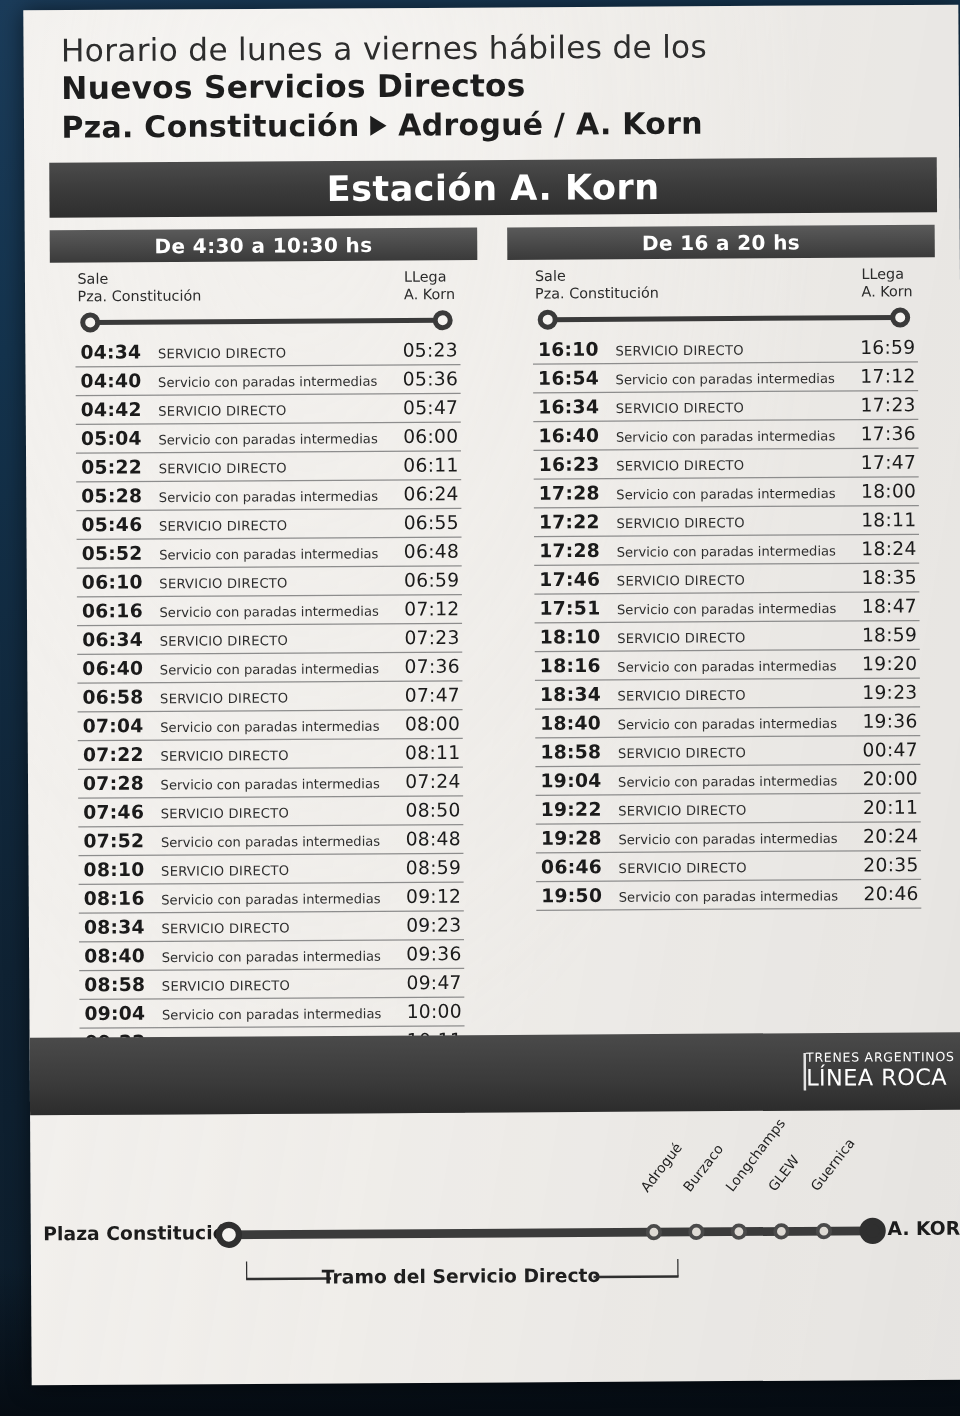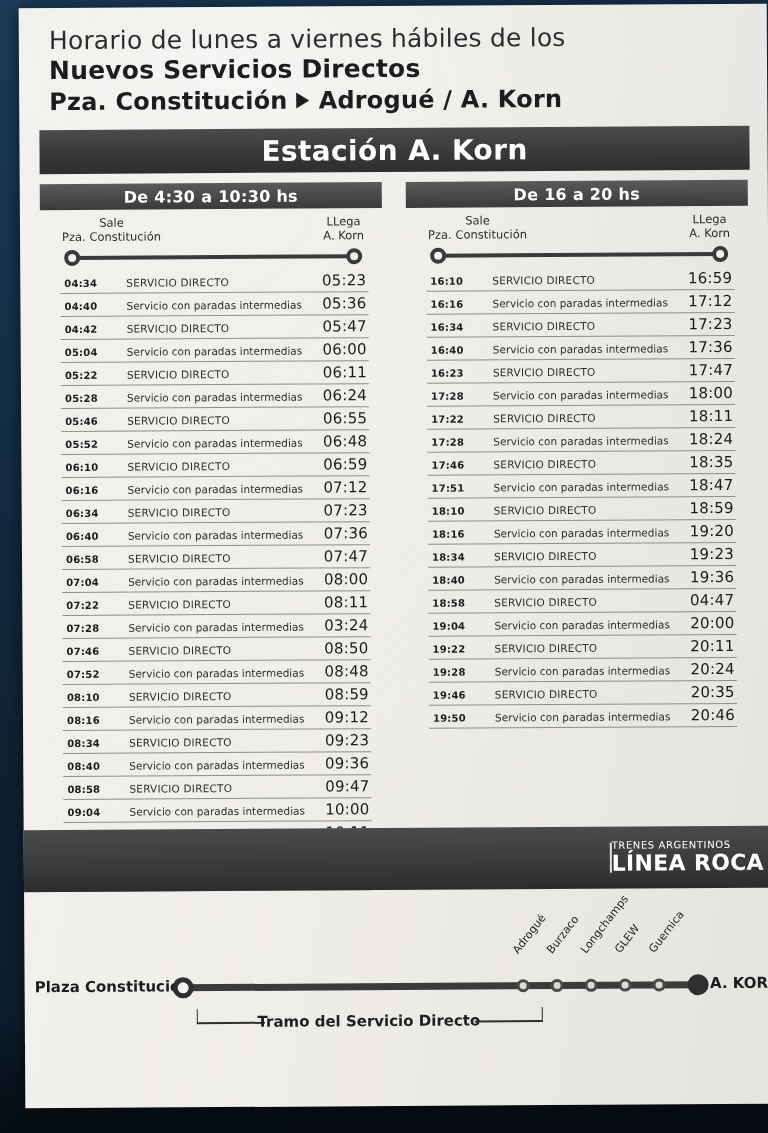--- a/index.html
+++ b/index.html
@@ -130,21 +130,21 @@
 
   .colheads {
     display: flex;
     justify-content: space-between;
     padding: 6px 18px 0 22px;
     font-size: 11.5px;
     color: #2b2b2b;
   }
   .colheads .ch { line-height: 1.25; }
   .colheads .ch.right { text-align: left; }
-  .colheads .ch .small { display: block; text-align: center; }
+  .colheads .ch .small { display: block; text-align: left; }
   .colheads .ch .big { display: block; }
 
   .connector {
     position: relative;
     height: 22px;
     margin: 2px 20px 0 24px;
   }
   .connector .rail {
     position: absolute;
     left: 9px; right: 9px;
@@ -168,21 +168,21 @@
   .rows { margin: 2px 14px 0 20px; }
   .row {
     display: flex;
     align-items: baseline;
     border-bottom: 1px solid #8d8d8d;
     padding: 2px 2px 2px 4px;
     min-height: 18px;
   }
   .row .dep {
     width: 58px;
-    font-size: 10px;
+    font-size: 15px;
     font-weight: 700;
     color: #1b1b1b;
     letter-spacing: .2px;
   }
   .row .kind {
     flex: 1 1 auto;
     font-size: 10.5px;
     color: #2f2f2f;
     padding-left: 4px;
     white-space: nowrap;
@@ -310,21 +310,21 @@
     align-items: flex-start;
     gap: 8px;
     color: #fff;
   }
   .footer .bar {
     width: 2px; height: 30px;
     background: #ffffff;
     opacity: .85;
   }
   .footer .b1 { font-size: 10px; letter-spacing: .6px; }
-  .footer .b2 { font-size: 22px; font-weight: 700; letter-spacing: .3px; }
+  .footer .b2 { font-size: 18px; font-weight: 400; letter-spacing: .3px; }
 
   .glare {
     position: absolute;
     left: -40px; top: -60px;
     width: 520px; height: 260px;
     background: radial-gradient(ellipse at center, rgba(255,255,255,0.35) 0%, rgba(255,255,255,0) 70%);
     pointer-events: none;
   }
 </style>
 </head>
@@ -445,21 +445,21 @@
               <span class="arr">08:00</span>
             </div>
             <div class="row">
               <span class="dep">07:22</span>
               <span class="kind direct">SERVICIO DIRECTO</span>
               <span class="arr">08:11</span>
             </div>
             <div class="row">
               <span class="dep">07:28</span>
               <span class="kind">Servicio con paradas intermedias</span>
-              <span class="arr">03:24</span>
+              <span class="arr">07:24</span>
             </div>
             <div class="row">
               <span class="dep">07:46</span>
               <span class="kind direct">SERVICIO DIRECTO</span>
               <span class="arr">08:50</span>
             </div>
             <div class="row">
               <span class="dep">07:52</span>
               <span class="kind">Servicio con paradas intermedias</span>
               <span class="arr">08:48</span>
@@ -531,21 +531,21 @@
           <div class="dot l"></div>
           <div class="dot r"></div>
         </div>
         <div class="rows" id="rows-1">
             <div class="row">
               <span class="dep">16:10</span>
               <span class="kind direct">SERVICIO DIRECTO</span>
               <span class="arr">16:59</span>
             </div>
             <div class="row">
-              <span class="dep">16:16</span>
+              <span class="dep">16:54</span>
               <span class="kind">Servicio con paradas intermedias</span>
               <span class="arr">17:12</span>
             </div>
             <div class="row">
               <span class="dep">16:34</span>
               <span class="kind direct">SERVICIO DIRECTO</span>
               <span class="arr">17:23</span>
             </div>
             <div class="row">
               <span class="dep">16:40</span>
@@ -598,39 +598,39 @@
               <span class="arr">19:23</span>
             </div>
             <div class="row">
               <span class="dep">18:40</span>
               <span class="kind">Servicio con paradas intermedias</span>
               <span class="arr">19:36</span>
             </div>
             <div class="row">
               <span class="dep">18:58</span>
               <span class="kind direct">SERVICIO DIRECTO</span>
-              <span class="arr">04:47</span>
+              <span class="arr">00:47</span>
             </div>
             <div class="row">
               <span class="dep">19:04</span>
               <span class="kind">Servicio con paradas intermedias</span>
               <span class="arr">20:00</span>
             </div>
             <div class="row">
               <span class="dep">19:22</span>
               <span class="kind direct">SERVICIO DIRECTO</span>
               <span class="arr">20:11</span>
             </div>
             <div class="row">
               <span class="dep">19:28</span>
               <span class="kind">Servicio con paradas intermedias</span>
               <span class="arr">20:24</span>
             </div>
             <div class="row">
-              <span class="dep">19:46</span>
+              <span class="dep">06:46</span>
               <span class="kind direct">SERVICIO DIRECTO</span>
               <span class="arr">20:35</span>
             </div>
             <div class="row">
               <span class="dep">19:50</span>
               <span class="kind">Servicio con paradas intermedias</span>
               <span class="arr">20:46</span>
             </div>
           </div>
       </div>

